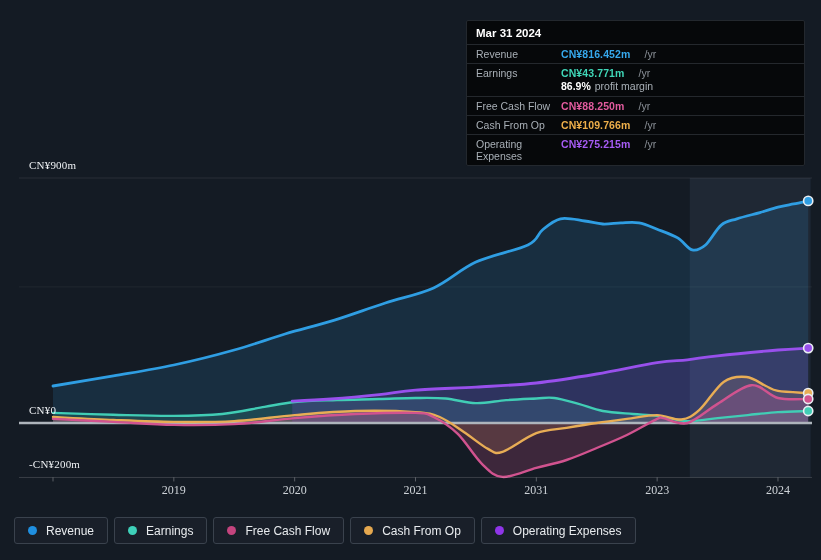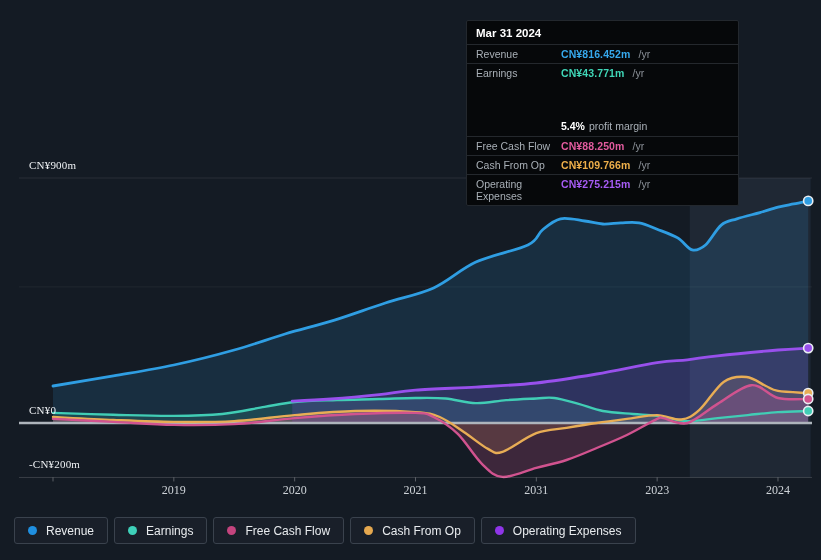--- a/index.html
+++ b/index.html
@@ -14,43 +14,43 @@
   .axis-label{
     position:absolute;color:#eef1f4;font-size:11px;line-height:13px;
     letter-spacing:.2px;white-space:nowrap;
   }
   .x-label{
     position:absolute;top:483px;color:#cdd2d7;font-size:12px;line-height:14px;
     transform:translateX(-50%);white-space:nowrap;
   }
   
   .tooltip{
-    position:absolute;left:466px;top:20px;width:273px;
+    position:absolute;left:466px;top:20px;width:339px;
     background:#06080a;border:1px solid #23282e;border-radius:2px;
     box-sizing:border-box;z-index:5;
   }
   .tt-title{
     padding:6px 9px 5px 9px;color:#ffffff;font-weight:bold;font-size:11.5px;
     border-bottom:1px solid #24282d;
   }
   .tt-row{
     display:flex;align-items:baseline;padding:3px 9px 3px 9px;
     border-bottom:1px solid #24282d;font-size:10.5px;
   }
   .tt-row.no-sep{border-bottom:none;padding-bottom:1px;}
   .tt-row:last-child{border-bottom:none;}
   .tt-label{flex:0 0 85px;color:#a9b0b7;}
   .tt-value{font-weight:bold;letter-spacing:.1px;}
-  .tt-suffix{color:#8d939a;font-weight:normal;margin-left:8px;}
+  .tt-suffix{color:#8d939a;font-weight:normal;margin-left:14px;}
   .tt-margin-row{
     display:flex;align-items:baseline;padding:0 9px 4px 94px;
     border-bottom:1px solid #24282d;font-size:10.5px;
   }
   .tt-margin-bold{color:#ffffff;font-weight:bold;}
-  .tt-margin-text{color:#a9b0b7;margin-left:4px;margin-top:40px;}
+  .tt-margin-text{color:#a9b0b7;margin-left:4px;}
   
   .legend{
     position:absolute;left:14px;top:517px;display:flex;gap:6px;z-index:4;
   }
   .legend-item{
     display:flex;align-items:center;gap:9px;height:27px;
     background:#191f29;border:1px solid #3a424d;border-radius:3px;
     padding:0 13px;box-sizing:border-box;
     color:#e8ebee;font-size:12px;white-space:nowrap;cursor:pointer;
   }
@@ -110,21 +110,21 @@
   <div id="tt-rows">
       <div class="tt-row">
         <div class="tt-label">Revenue</div>
         <div class="tt-value" style="color: rgb(54, 168, 236);">CN¥816.452m<span class="tt-suffix">/yr</span></div>
       </div>
       <div class="tt-row no-sep">
         <div class="tt-label">Earnings</div>
         <div class="tt-value" style="color: rgb(63, 214, 183);">CN¥43.771m<span class="tt-suffix">/yr</span></div>
       </div>
       <div class="tt-margin-row">
-        <span class="tt-margin-bold">5.4%</span>
+        <span class="tt-margin-bold">86.9%</span>
         <span class="tt-margin-text">profit margin</span>
       </div>
       <div class="tt-row">
         <div class="tt-label">Free Cash Flow</div>
         <div class="tt-value" style="color: rgb(226, 91, 158);">CN¥88.250m<span class="tt-suffix">/yr</span></div>
       </div>
       <div class="tt-row">
         <div class="tt-label">Cash From Op</div>
         <div class="tt-value" style="color: rgb(236, 174, 74);">CN¥109.766m<span class="tt-suffix">/yr</span></div>
       </div>

